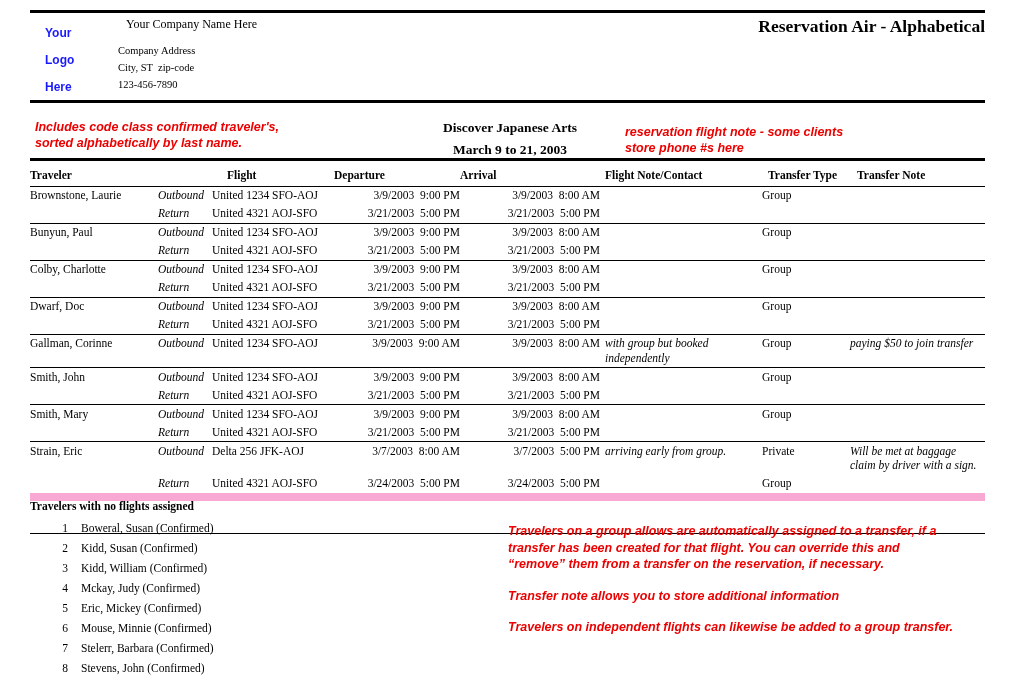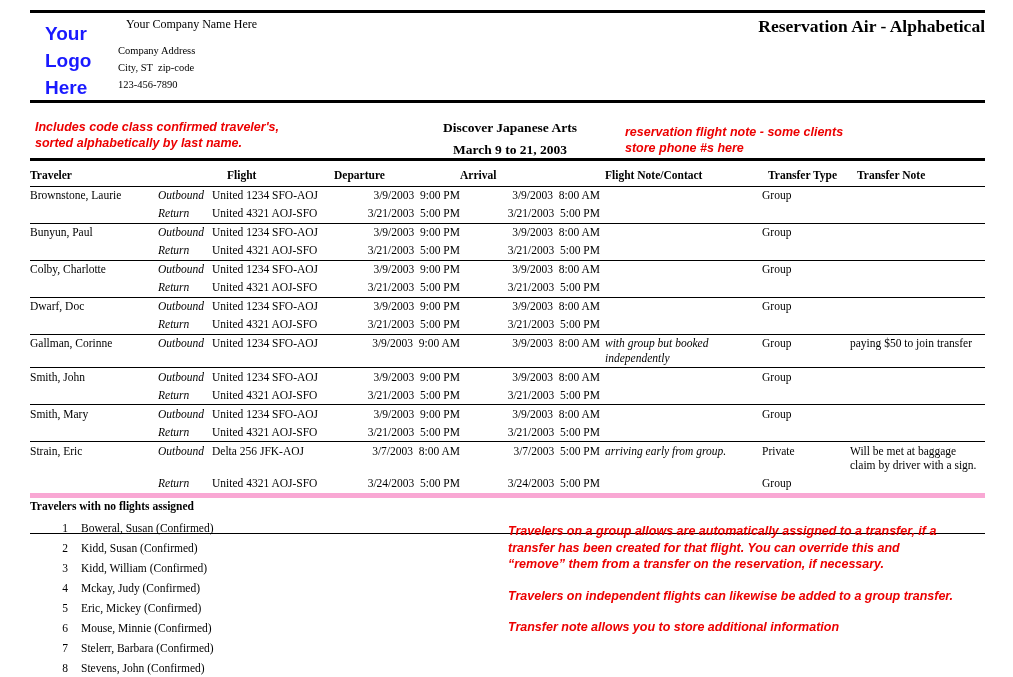--- a/index.html
+++ b/index.html
@@ -9,21 +9,21 @@
     font-family:"Liberation Serif", serif; color:#000;
   }
   .rule { position:absolute; left:30px; width:955px; background:#000; }
   .rule-1 { top:10px;  height:3px; }
   .rule-2 { top:100px; height:3px; }
   .rule-3 { top:158px; height:3px; }
 
   
   .logo { position:absolute; left:45px; top:20px;
     font-family:"Liberation Sans", sans-serif; font-weight:bold;
-    font-size:19px; line-height:27px; color:#1a1aff; }
+    font-size:12px; line-height:27px; color:#1a1aff; }
   .company-name { position:absolute; left:126px; top:17px; font-size:12px; white-space:pre; }
   .company-addr { position:absolute; left:118px; top:42px; font-size:10.5px; line-height:17px; white-space:pre; }
   .report-title { position:absolute; right:28px; top:16px;
     font-size:17.5px; font-weight:bold; }
 
   
   .red-note {
     font-family:"Liberation Sans", sans-serif; font-weight:bold; font-style:italic;
     color:#ec0000; font-size:12.5px; line-height:16px; white-space:pre-line;
   }
@@ -37,28 +37,28 @@
     position:absolute; left:30px; top:166px; width:955px;
     border-collapse:collapse; table-layout:fixed;
     font-size:11.5px; line-height:14.5px;
   }
   table.flights th {
     text-align:left; font-size:11.5px; font-weight:bold;
     border-bottom:1px solid #000; padding:2px 0 3px 0; vertical-align:bottom;
   }
   table.flights td { vertical-align:top; padding:1.5px 0 2px 0; }
   table.flights tr.sep td { border-top:1px solid #000; }
-  table.flights { border-bottom:5px solid #f9a8d4; }
+  table.flights { border-bottom:8px solid #f9a8d4; }
   .c-traveler { }
   .c-leg   { font-style:italic; }
   .c-dep, .c-arr { text-align:right; white-space:pre; }
   .c-flight { white-space:pre; }
   .c-note  { font-style:italic; padding-left:5px !important; padding-right:10px !important; }
   .c-type  { }
-  .c-tnote { padding-right:8px !important; }
+  .c-tnote { font-style:italic; padding-right:8px !important; }
   th.h-flight { padding-left:15px !important; }
   th.h-dep { text-align:right; padding-right:15px !important; }
   th.h-arr { text-align:right; padding-right:32px !important; }
   th.h-note { padding-left:5px !important;margin-left:36px; }
   th.h-type { padding-left:6px !important; }
   th.h-tnote { padding-left:7px !important; }
 
   
   .noflights-title {
     position:absolute; left:30px; top:500px; width:955px;
@@ -288,15 +288,15 @@
     <li><span class="num">5</span><span class="nm">Eric, Mickey (Confirmed)</span></li>
     <li><span class="num">6</span><span class="nm">Mouse, Minnie (Confirmed)</span></li>
     <li><span class="num">7</span><span class="nm">Stelerr, Barbara (Confirmed)</span></li>
     <li><span class="num">8</span><span class="nm">Stevens, John (Confirmed)</span></li>
   </ul>
 
 <div class="footer-notes">
     <p>Travelers on a group allows are automatically assigned to a transfer, if a
 transfer has been created for that flight. You can override this and
 “remove” them from a transfer on the reservation, if necessary.</p>
+    <p>Transfer note allows you to store additional information</p>
     <p>Travelers on independent flights can likewise be added to a group transfer.</p>
-    <p>Transfer note allows you to store additional information</p>
   </div>
 
 </body></html>

